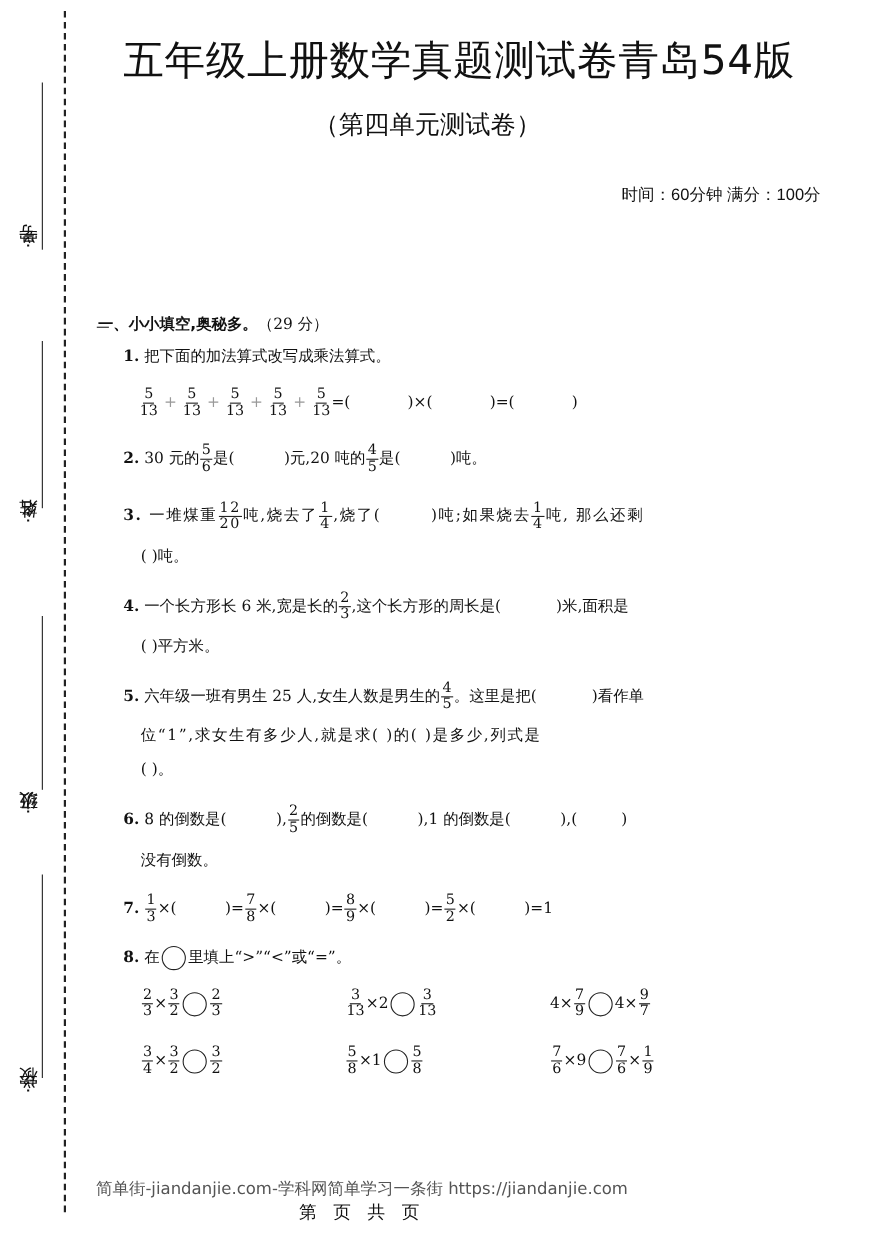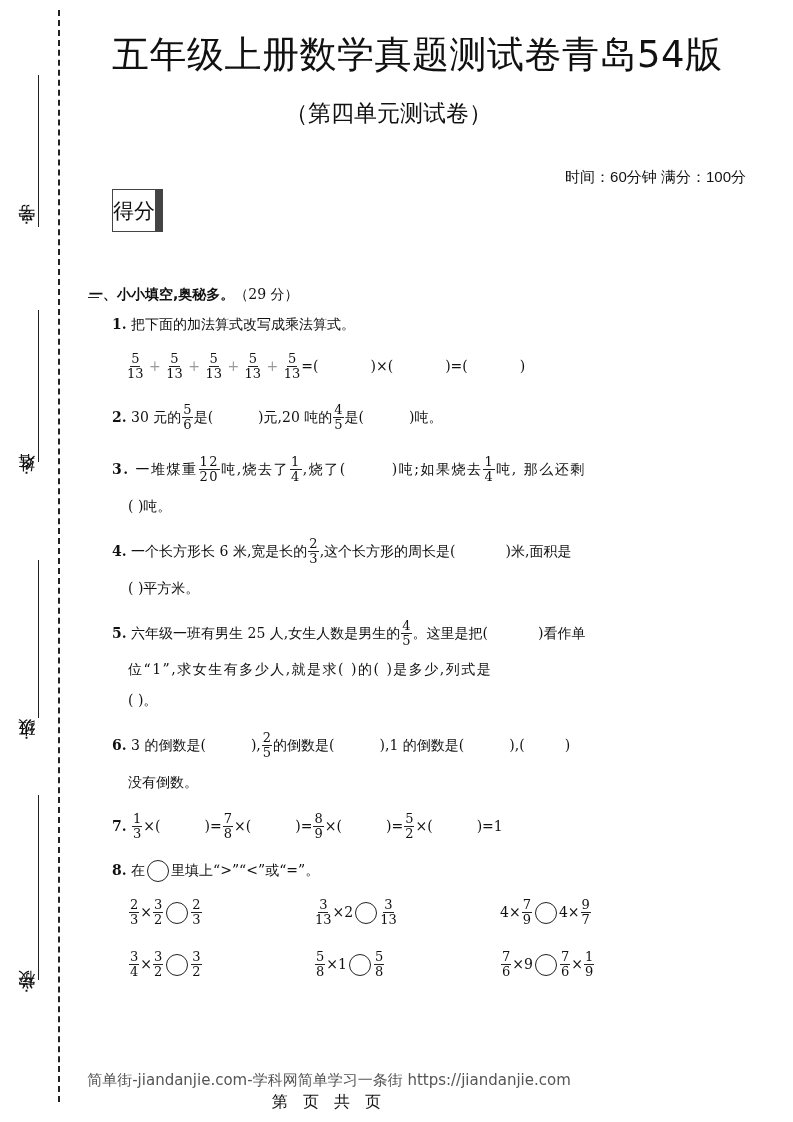--- a/index.html
+++ b/index.html
@@ -55,30 +55,20 @@
 <div class="bind-label" style="top:983px;">学校：</div>
 
 <div class="small-tick"></div>
 
 <div class="title">五年级上册数学真题测试卷青岛54版</div>
 <div class="subtitle">（第四单元测试卷）</div>
 <div class="meta">时间：60分钟  满分：100分</div>
 
 <table class="score">
   <tbody>
-  <tr>
-    <td>得分</td>
-    <td></td>
-    <td></td>
-    <td></td>
-    <td></td>
-    <td></td>
-    <td></td>
-    <td></td>
-  </tr>
 </tbody>
   </table>
 
 <div class="sec">
   <span>一、小小填空,奥秘多。</span><span class="pts">（29 分）</span>
 </div>
 
 <div class="q" style="top:314px;">
   <b>1.</b>
   <span>把下面的加法算式改写成乘法算式。</span>
@@ -150,21 +140,21 @@
   <span>六年级一班有男生 25 人,女生人数是男生的</span><span class="frac">
       <span class="n">4</span>
       <span>5</span>
     </span><span>。这里是把(</span><span class="blank" style="width:50px"></span><span>)看作单</span>
 </div>
 <div class="q" style="top:659px;left:128px;letter-spacing:1.5px;">位“1”,求女生有多少人,就是求(          )的(          )是多少,列式是</div>
 <div class="q" style="top:690px;left:128px;">(                    )。</div>
 
 <div class="q" style="top:731px;">
   <b>6.</b>
-  <span>3 的倒数是(</span><span class="blank" style="width:45px"></span><span>),</span><span class="frac">
+  <span>8 的倒数是(</span><span class="blank" style="width:45px"></span><span>),</span><span class="frac">
       <span class="n">2</span>
       <span>5</span>
     </span><span>的倒数是(</span><span class="blank" style="width:45px"></span><span>),1 的倒数是(</span><span class="blank" style="width:45px"></span><span>),(</span><span class="blank" style="width:40px"></span><span>)</span>
 </div>
 <div class="q" style="top:772px;left:128px;">没有倒数。</div>
 
 <div class="q" style="top:812px;">
   <b>7.</b>
   <span class="frac">
       <span class="n">1</span>

